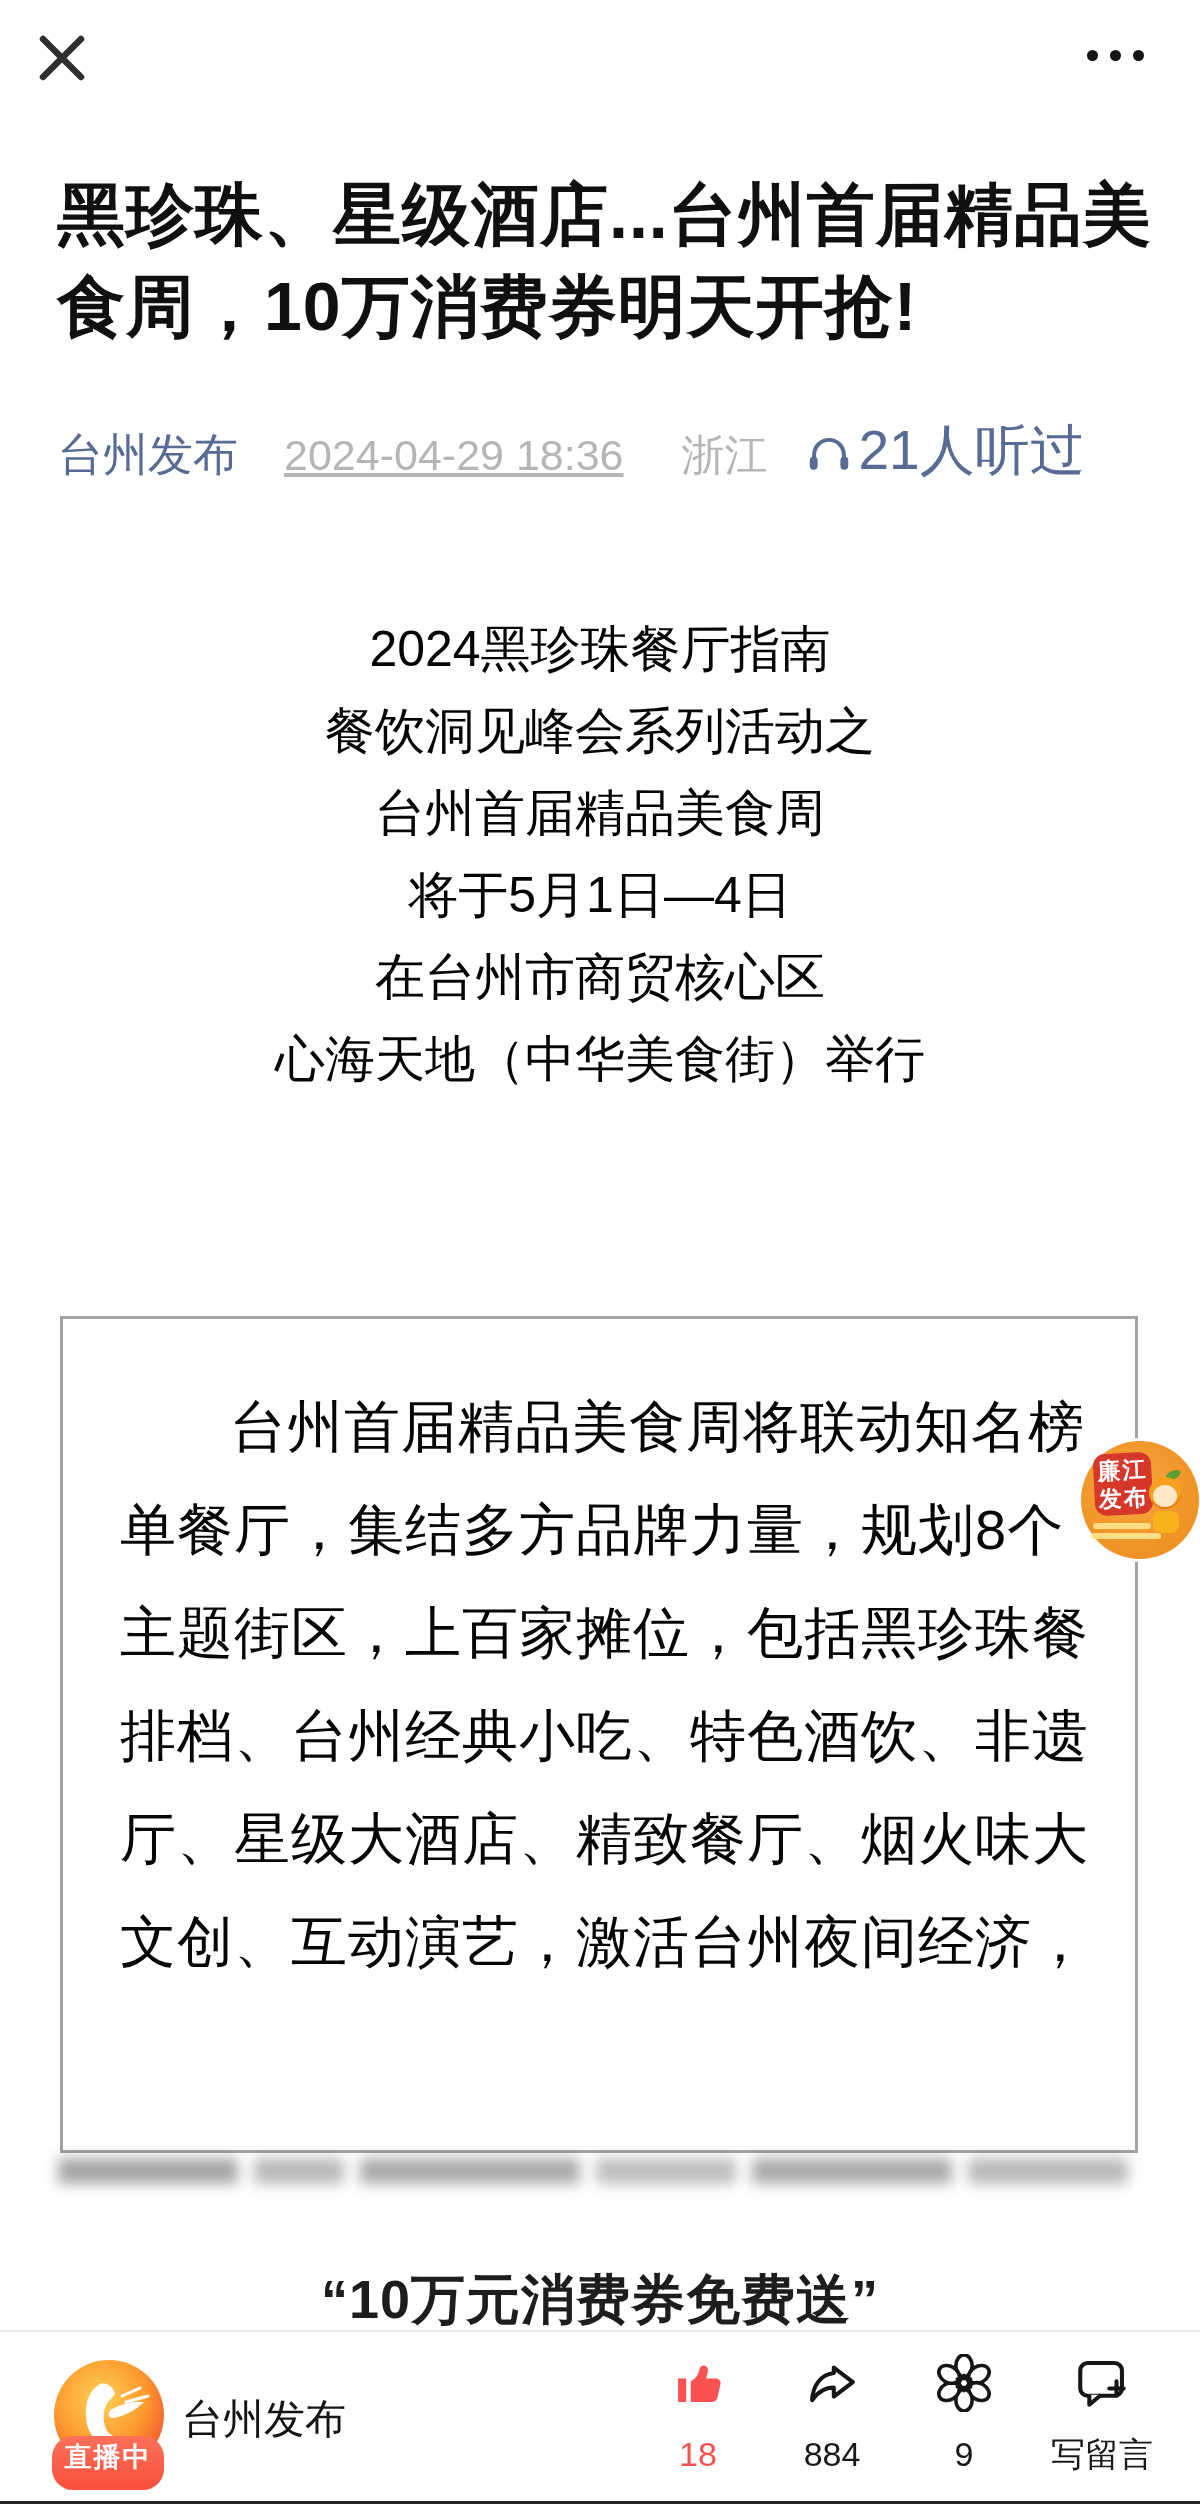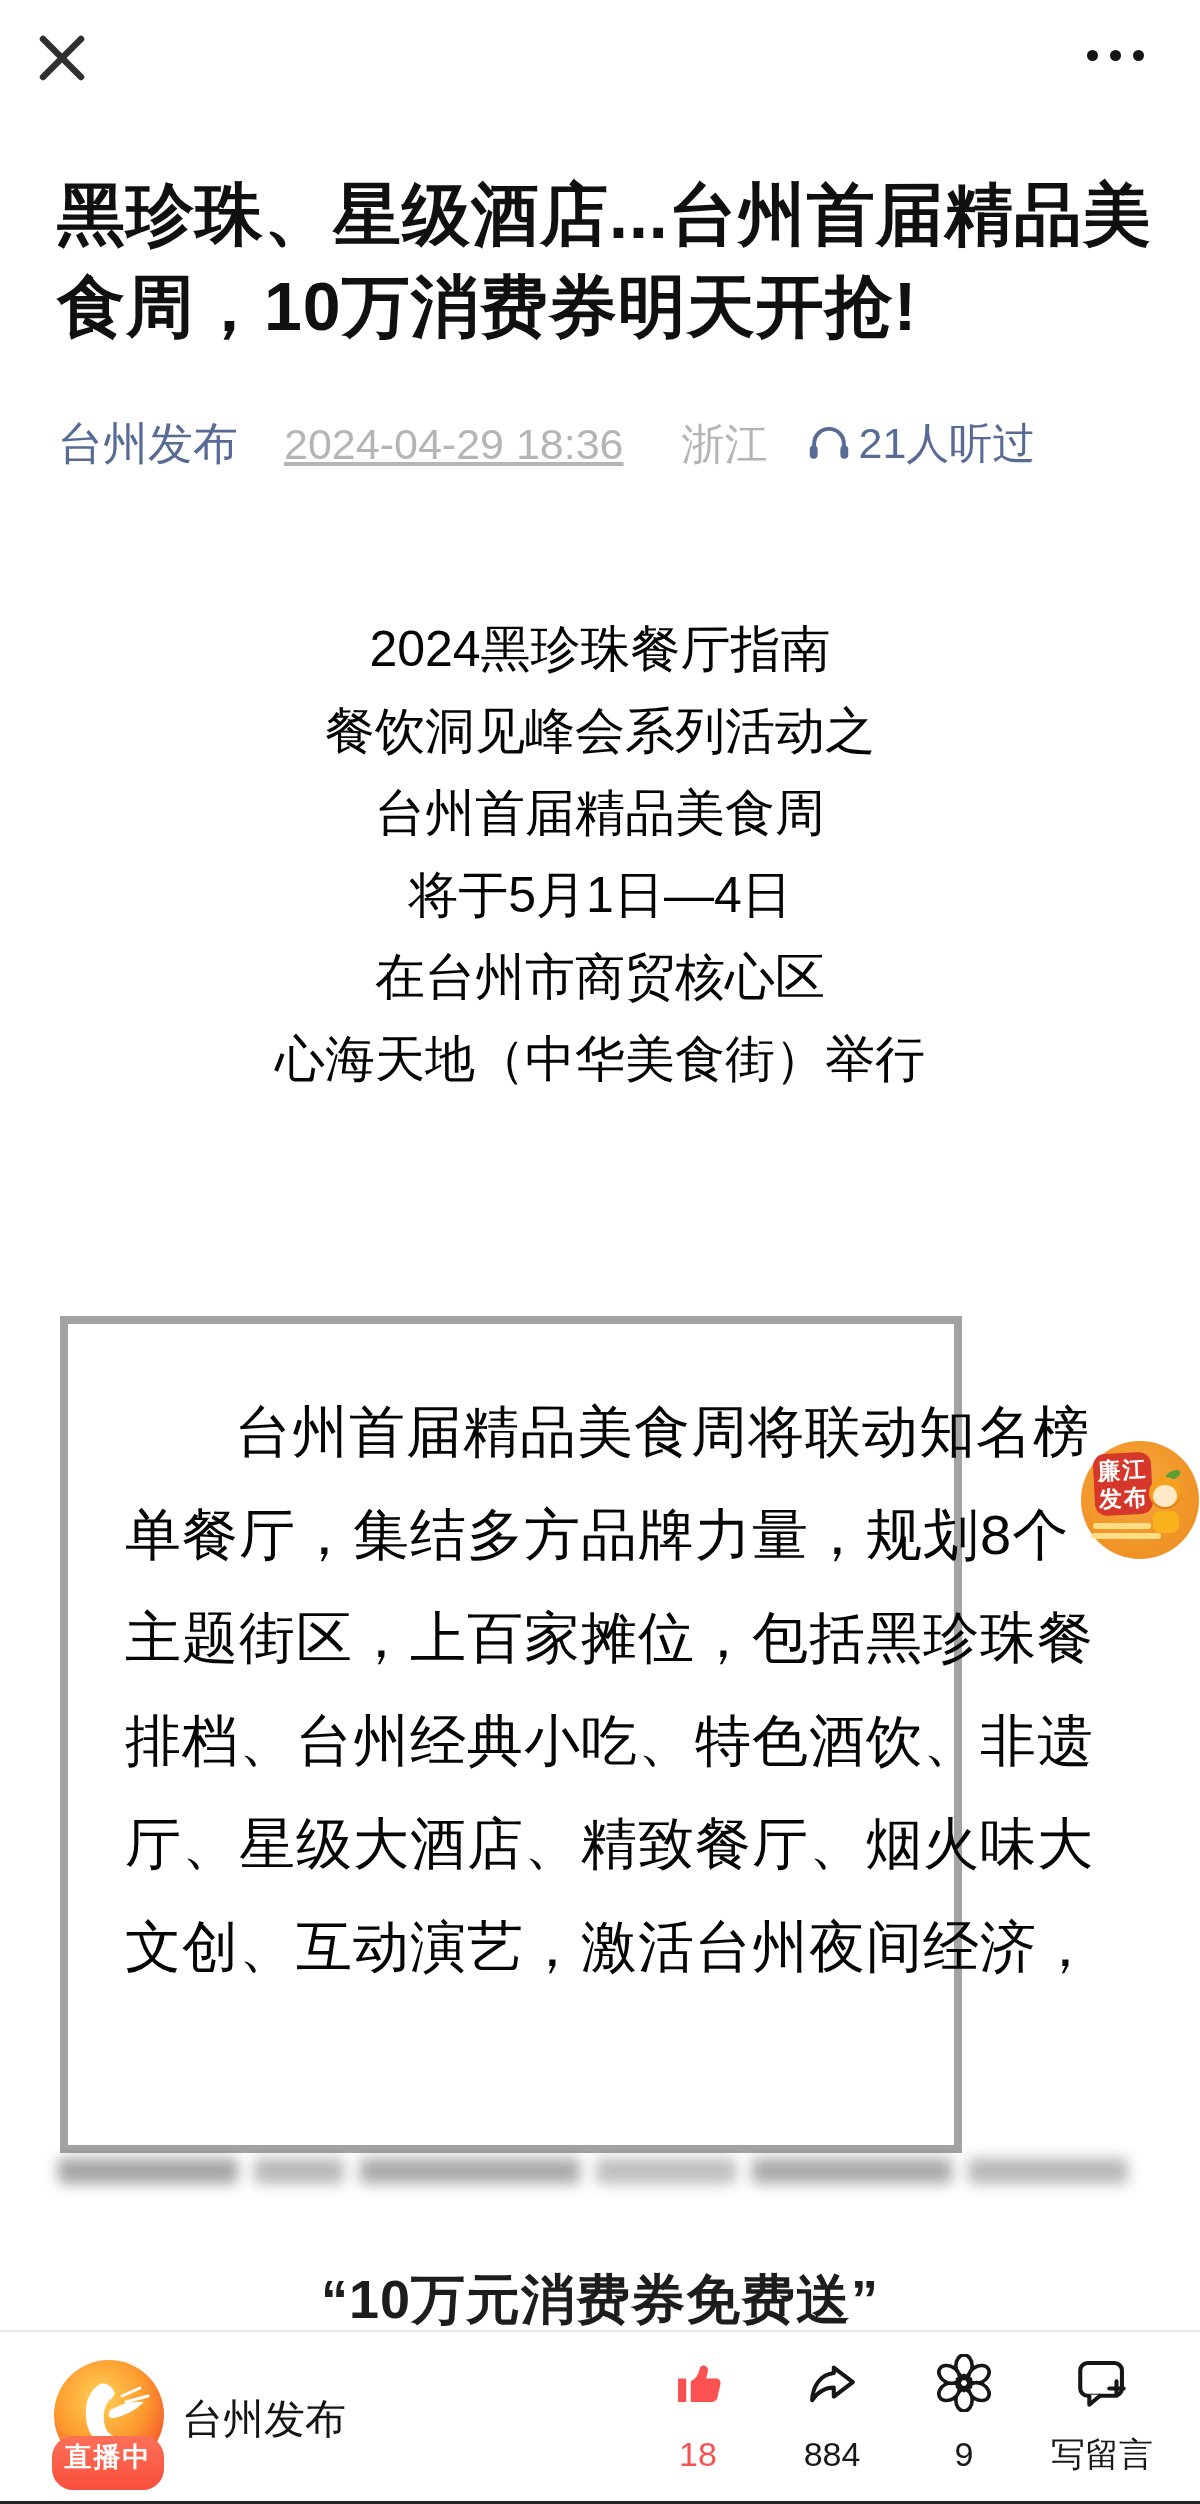--- a/index.html
+++ b/index.html
@@ -16,29 +16,29 @@
   .title{
     position:absolute;left:57px;top:168px;width:1090px;
     font-size:68px;line-height:92px;font-weight:700;color:#101010;letter-spacing:1px;
   }
   .title .t-line{white-space:nowrap;}
   
   .byline{position:absolute;left:58px;top:414px;display:flex;align-items:baseline;white-space:nowrap;}
   .byline .author{font-size:45px;color:#576b95;}
   .byline .date{font-size:43px;color:#b5b5b5;margin-left:46px;text-decoration:underline;}
   .byline .region{font-size:43px;color:#b5b5b5;margin-left:58px;}
-  .byline .listen{font-size:43px;color:#576b95;margin-left:40px;display:inline-flex;align-items:center;}
+  .byline .listen{font-size:55px;color:#576b95;margin-left:40px;display:inline-flex;align-items:center;}
   .byline .listen svg{margin-right:9px;position:relative;top:3px;}
   
   .intro{position:absolute;left:0;top:608px;width:1200px;text-align:center;color:#050505;}
   .intro .i-line{font-size:50px;line-height:82px;height:82px;}
   
   .gold-box{
-    position:absolute;left:60px;top:1316px;width:902px;height:837px;box-sizing:border-box;
-    border:8px solid #a3a3a3;padding:56px 30px 17px 57px;background:#fff;
+    position:absolute;left:60px;top:1316px;width:1078px;height:837px;box-sizing:border-box;
+    border:3px solid #a3a3a3;padding:56px 30px 17px 57px;background:#fff;
   }
   .gold-box .b-line{font-size:56px;line-height:103px;color:#060606;white-space:nowrap;letter-spacing:1px;}
   .gold-box .b-line.first{padding-left:110px;}
   
   .float-badge{
     position:absolute;left:1081px;top:1441px;width:118px;height:118px;border-radius:50%;
     background:radial-gradient(circle at 45% 40%, #f7a93f 0%, #f1962a 55%, #ec8c1e 100%);
     box-shadow:0 0 0 3px #ffffff;cursor:pointer;
   }
   .badge-seal{

